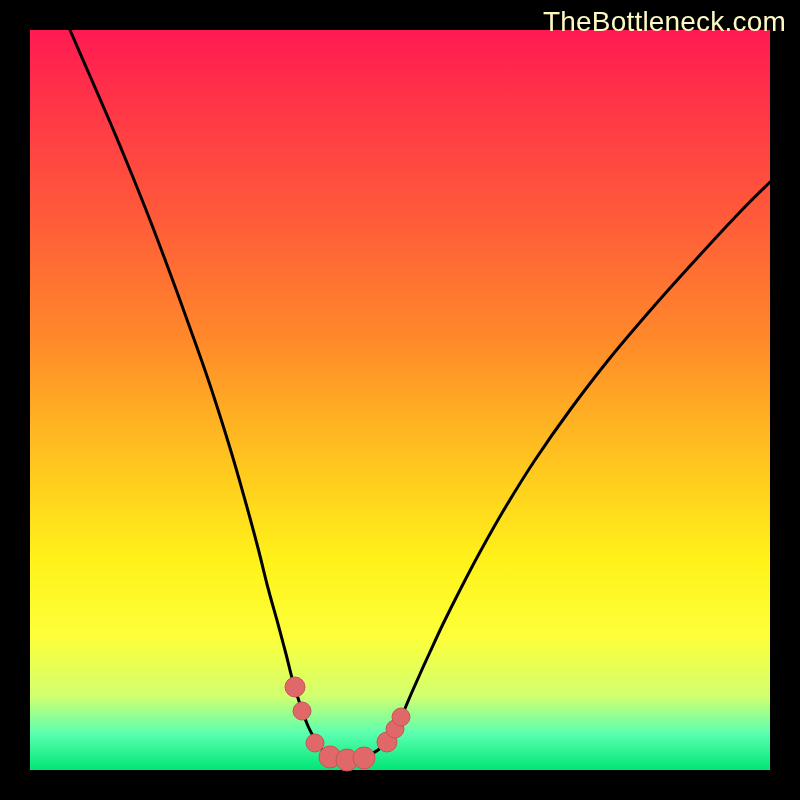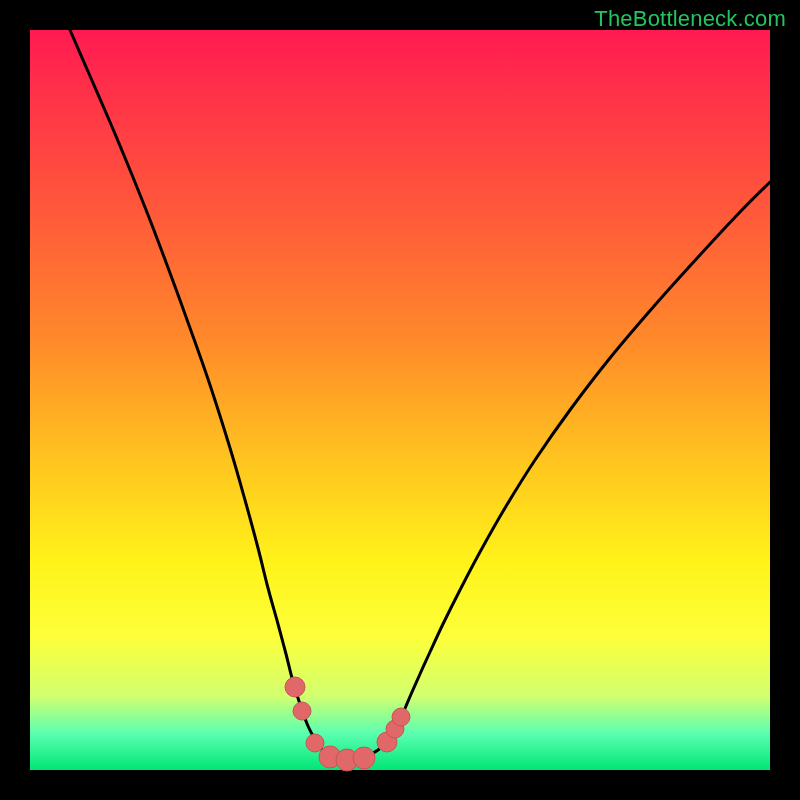--- a/index.html
+++ b/index.html
@@ -37,22 +37,22 @@
       #fdff3a 82%,
       #d2ff70 90%,
       #5cffb0 95%,
       #00e676 100%
     );
   }
   .watermark {
     position: absolute;
     top: 6px;
     right: 14px;
-    color: #22c55e;
-    font-size: 22px;
+    color: #fef9c3;
+    font-size: 28px;
     font-weight: 500;
     letter-spacing: 0.2px;
     user-select: none;
   }
   svg.curve {
     position: absolute;
     left: 0;
     top: 0;
     width: 740px;
     height: 740px;

